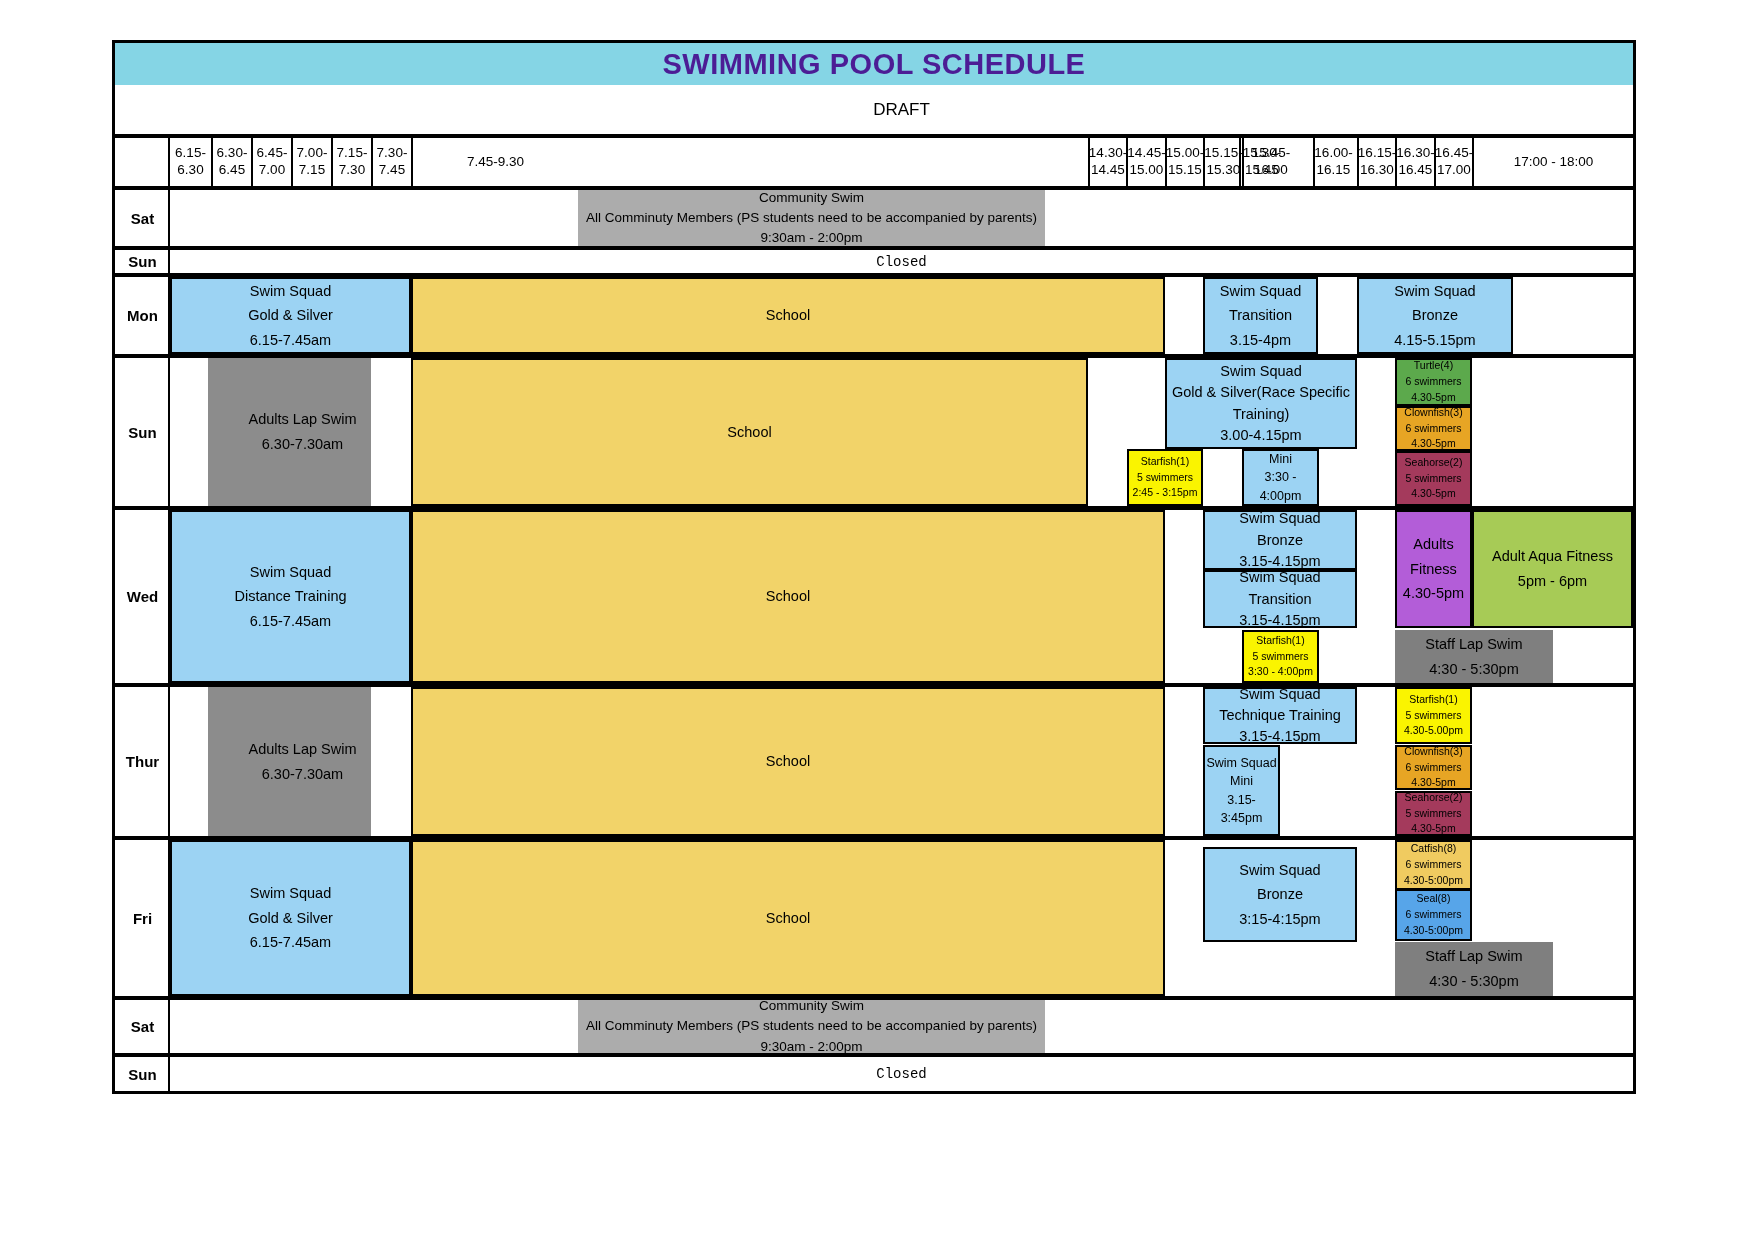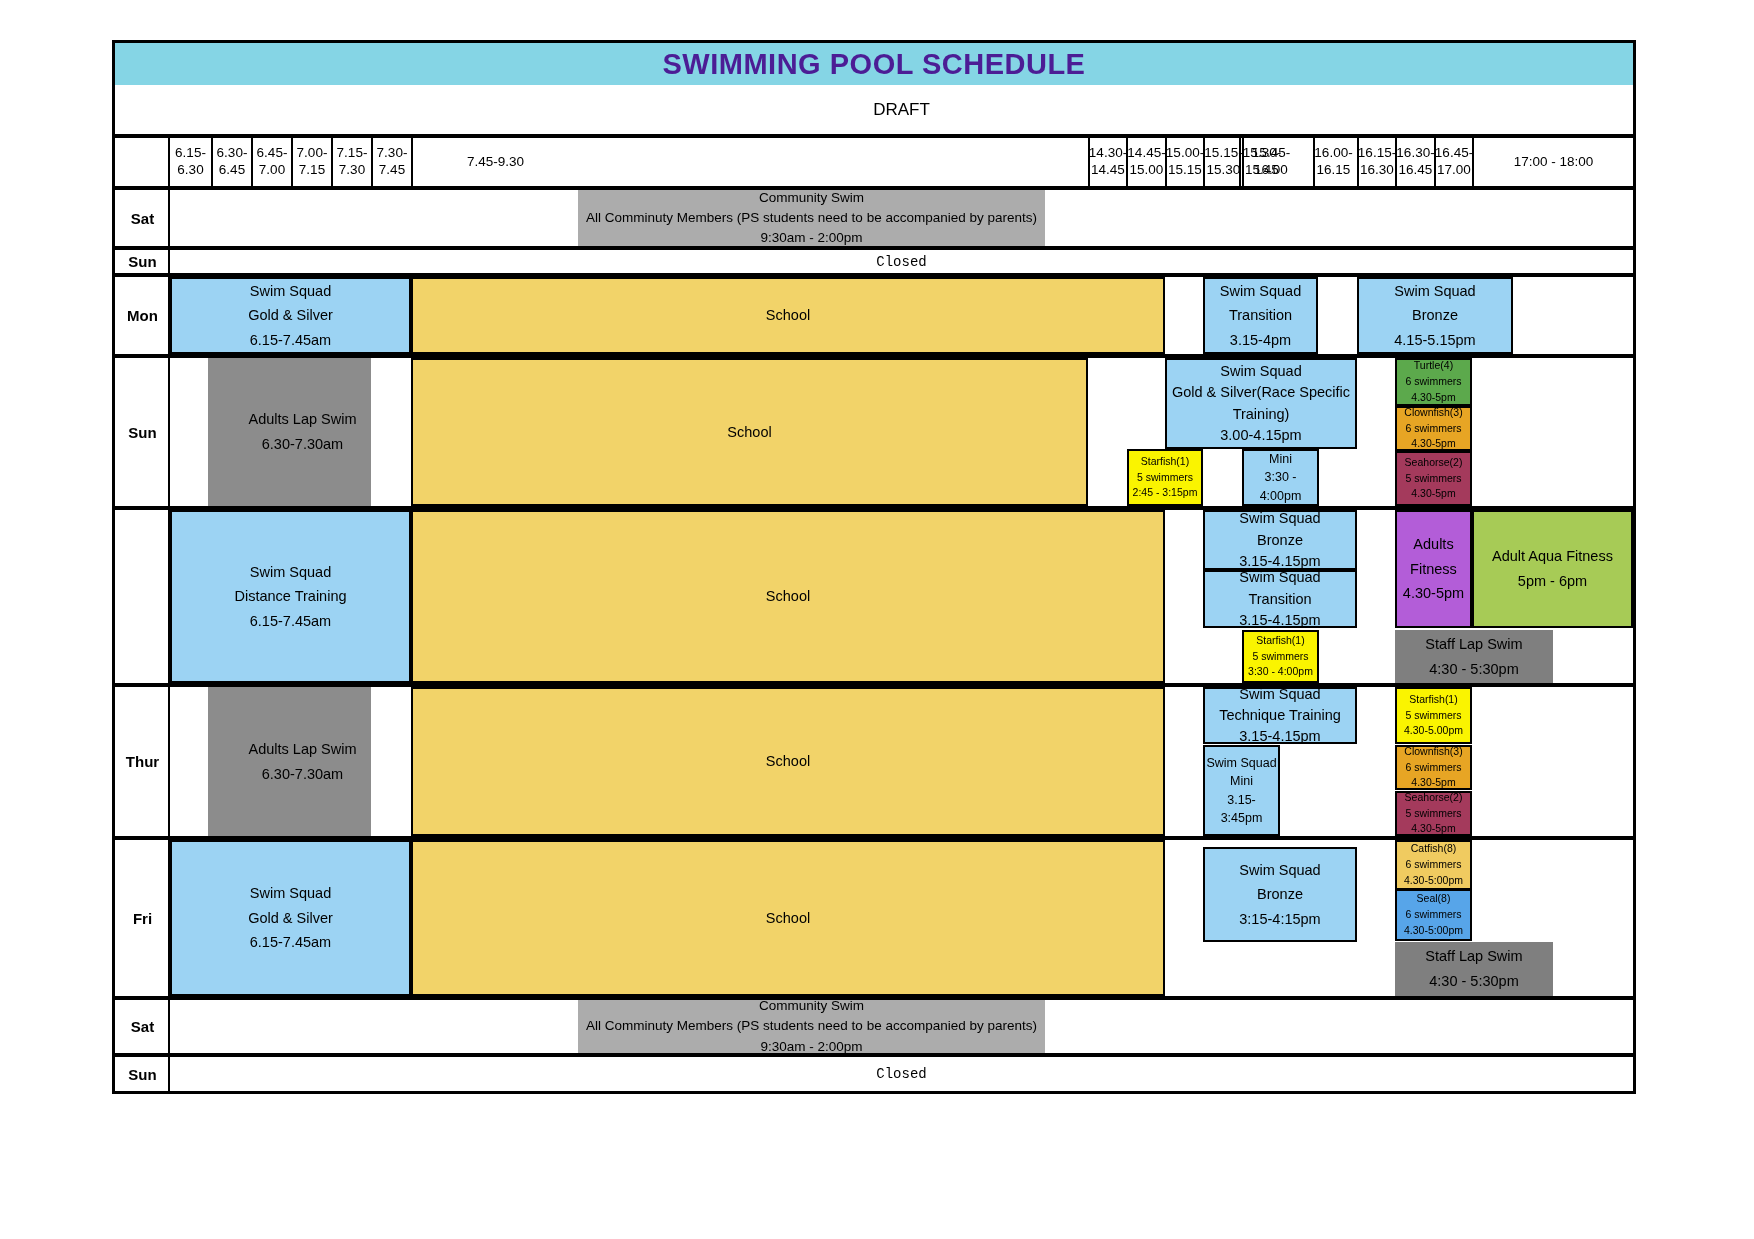--- a/index.html
+++ b/index.html
@@ -62,20 +62,21 @@
     <div class="hline" style="top:640px"></div>
     <div class="hline" style="top:793px"></div>
     <div class="hline" style="top:953px"></div>
     <div class="hline" style="top:1010px"></div>
 
     <div class="daycol"></div>
     <div class="daycell" style="top:147px;height:56px">Sat</div>
     <div class="daycell" style="top:207px;height:23px">Sun</div>
     <div class="daycell" style="top:234px;height:77px">Mon</div>
     <div class="daycell" style="top:315px;height:148px">Sun</div>
+    <div class="daycell" style="top:467px;height:173px">Wed</div>
     <div class="daycell" style="top:644px;height:149px">Thur</div>
     <div class="daycell" style="top:797px;height:156px">Fri</div>
     <div class="daycell" style="top:957px;height:53px">Sat</div>
     <div class="daycell" style="top:1014px;height:34px">Sun</div>
 
     <div class="hcell noline" style="left:55px;width:41px">6.15-<br>6.30</div>
     <div class="hcell" style="left:96px;width:40px">6.30-<br>6.45</div>
     <div class="hcell" style="left:136px;width:40px">6.45-<br>7.00</div>
     <div class="hcell" style="left:176px;width:40px">7.00-<br>7.15</div>
     <div class="hcell" style="left:216px;width:40px">7.15-<br>7.30</div>

